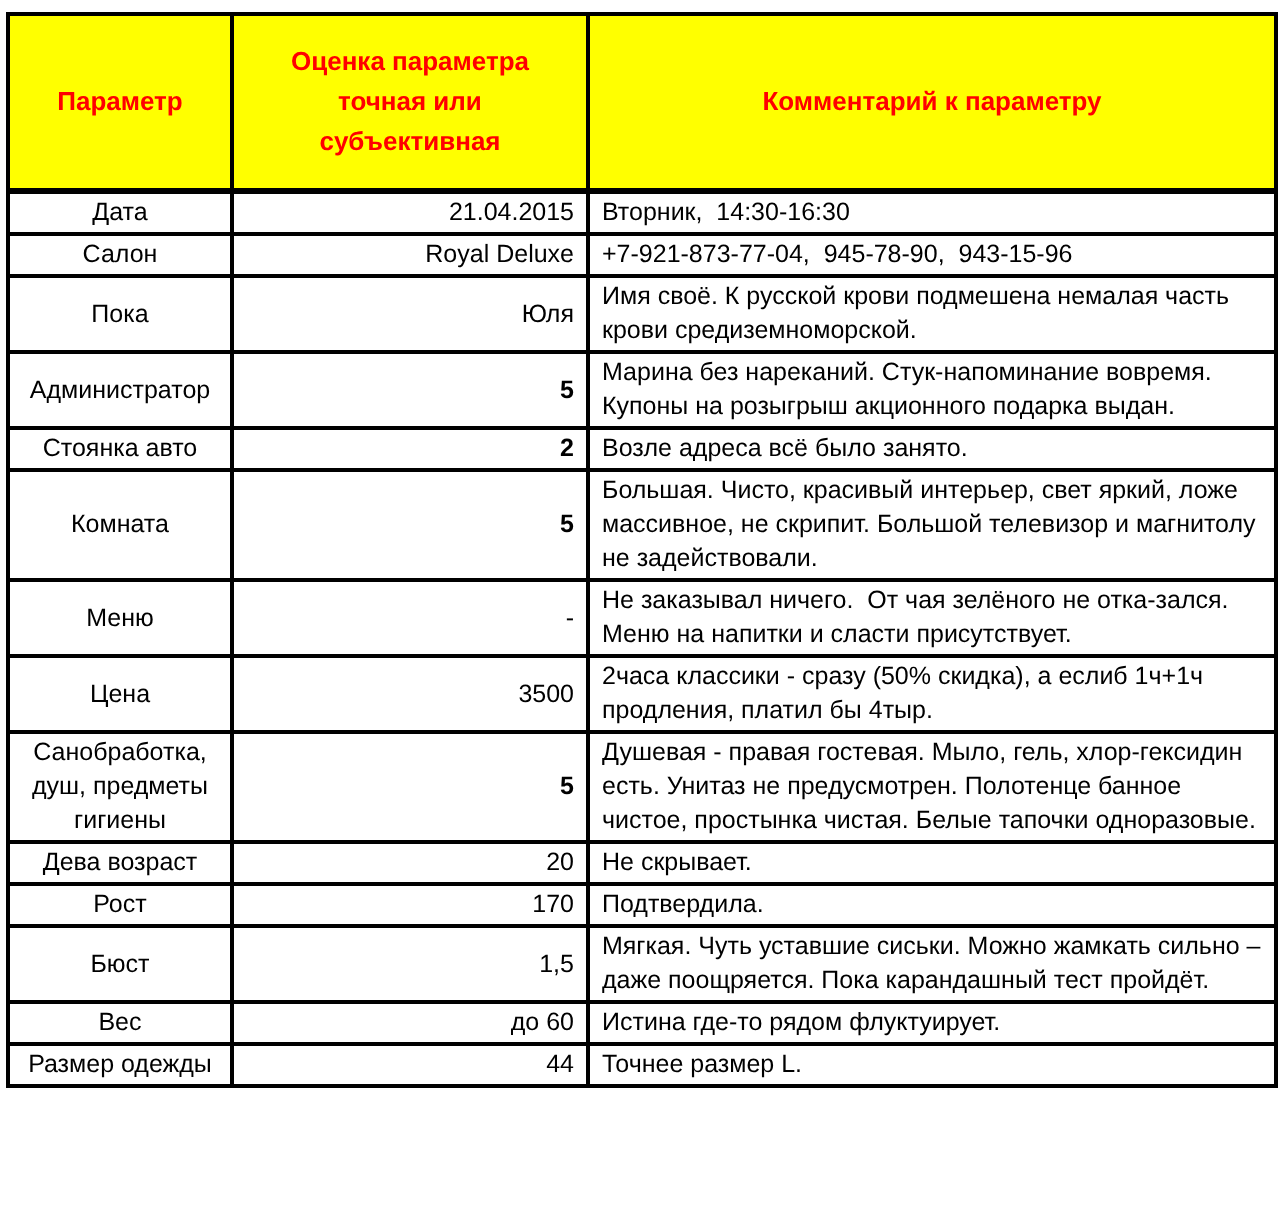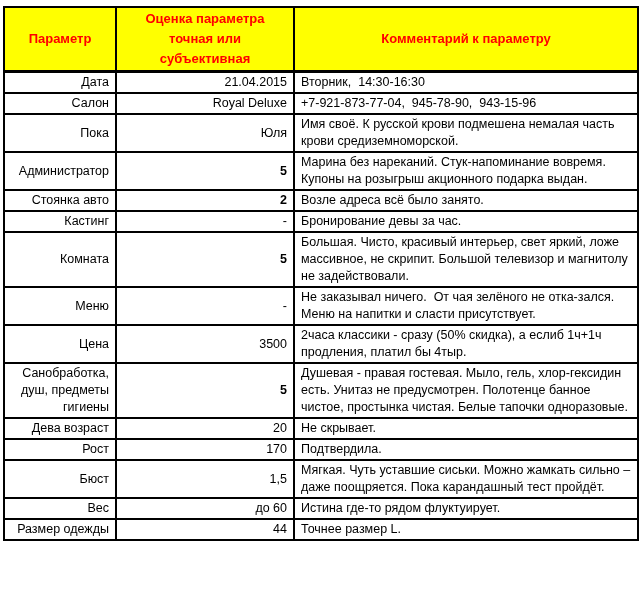--- a/index.html
+++ b/index.html
@@ -37,30 +37,30 @@
   }
   table.review thead th {
     background: #FFFF00;
     color: #FF0000;
     font-weight: bold;
     font-size: 13px;
     height: 62px;
     text-align: center;
     line-height: 20px;
     border-bottom: 3px solid #000000;
-    padding: 0 4px;
+    padding: 12px 4px;
   }
   table.review thead th.score-head {
     white-space: pre-line;
   }
   table.review td {
     padding: 1px 6px;
   }
   td.param {
-    text-align: right;
+    text-align: center;
     white-space: normal;
   }
   td.value {
     text-align: right;
   }
   td.value.bold {
     font-weight: bold;
   }
   td.comment {
     text-align: left;
@@ -107,25 +107,20 @@
     <td class="param">Администратор</td>
     <td class="value bold">5</td>
     <td class="comment">Марина без нареканий. Стук-напоминание вовремя. Купоны на розыгрыш акционного подарка выдан.</td>
   </tr>
         <tr>
     <td class="param">Стоянка авто</td>
     <td class="value bold">2</td>
     <td class="comment">Возле адреса всё было занято.</td>
   </tr>
         <tr>
-    <td class="param">Кастинг</td>
-    <td class="value">-</td>
-    <td class="comment">Бронирование девы за час.</td>
-  </tr>
-        <tr>
     <td class="param">Комната</td>
     <td class="value bold">5</td>
     <td class="comment">Большая. Чисто, красивый интерьер, свет яркий, ложе массивное, не скрипит. Большой телевизор и магнитолу не задействовали.</td>
   </tr>
         <tr>
     <td class="param">Меню</td>
     <td class="value">-</td>
     <td class="comment">Не заказывал ничего.  От чая зелёного не отка-зался. Меню на напитки и сласти присутствует.</td>
   </tr>
         <tr>

